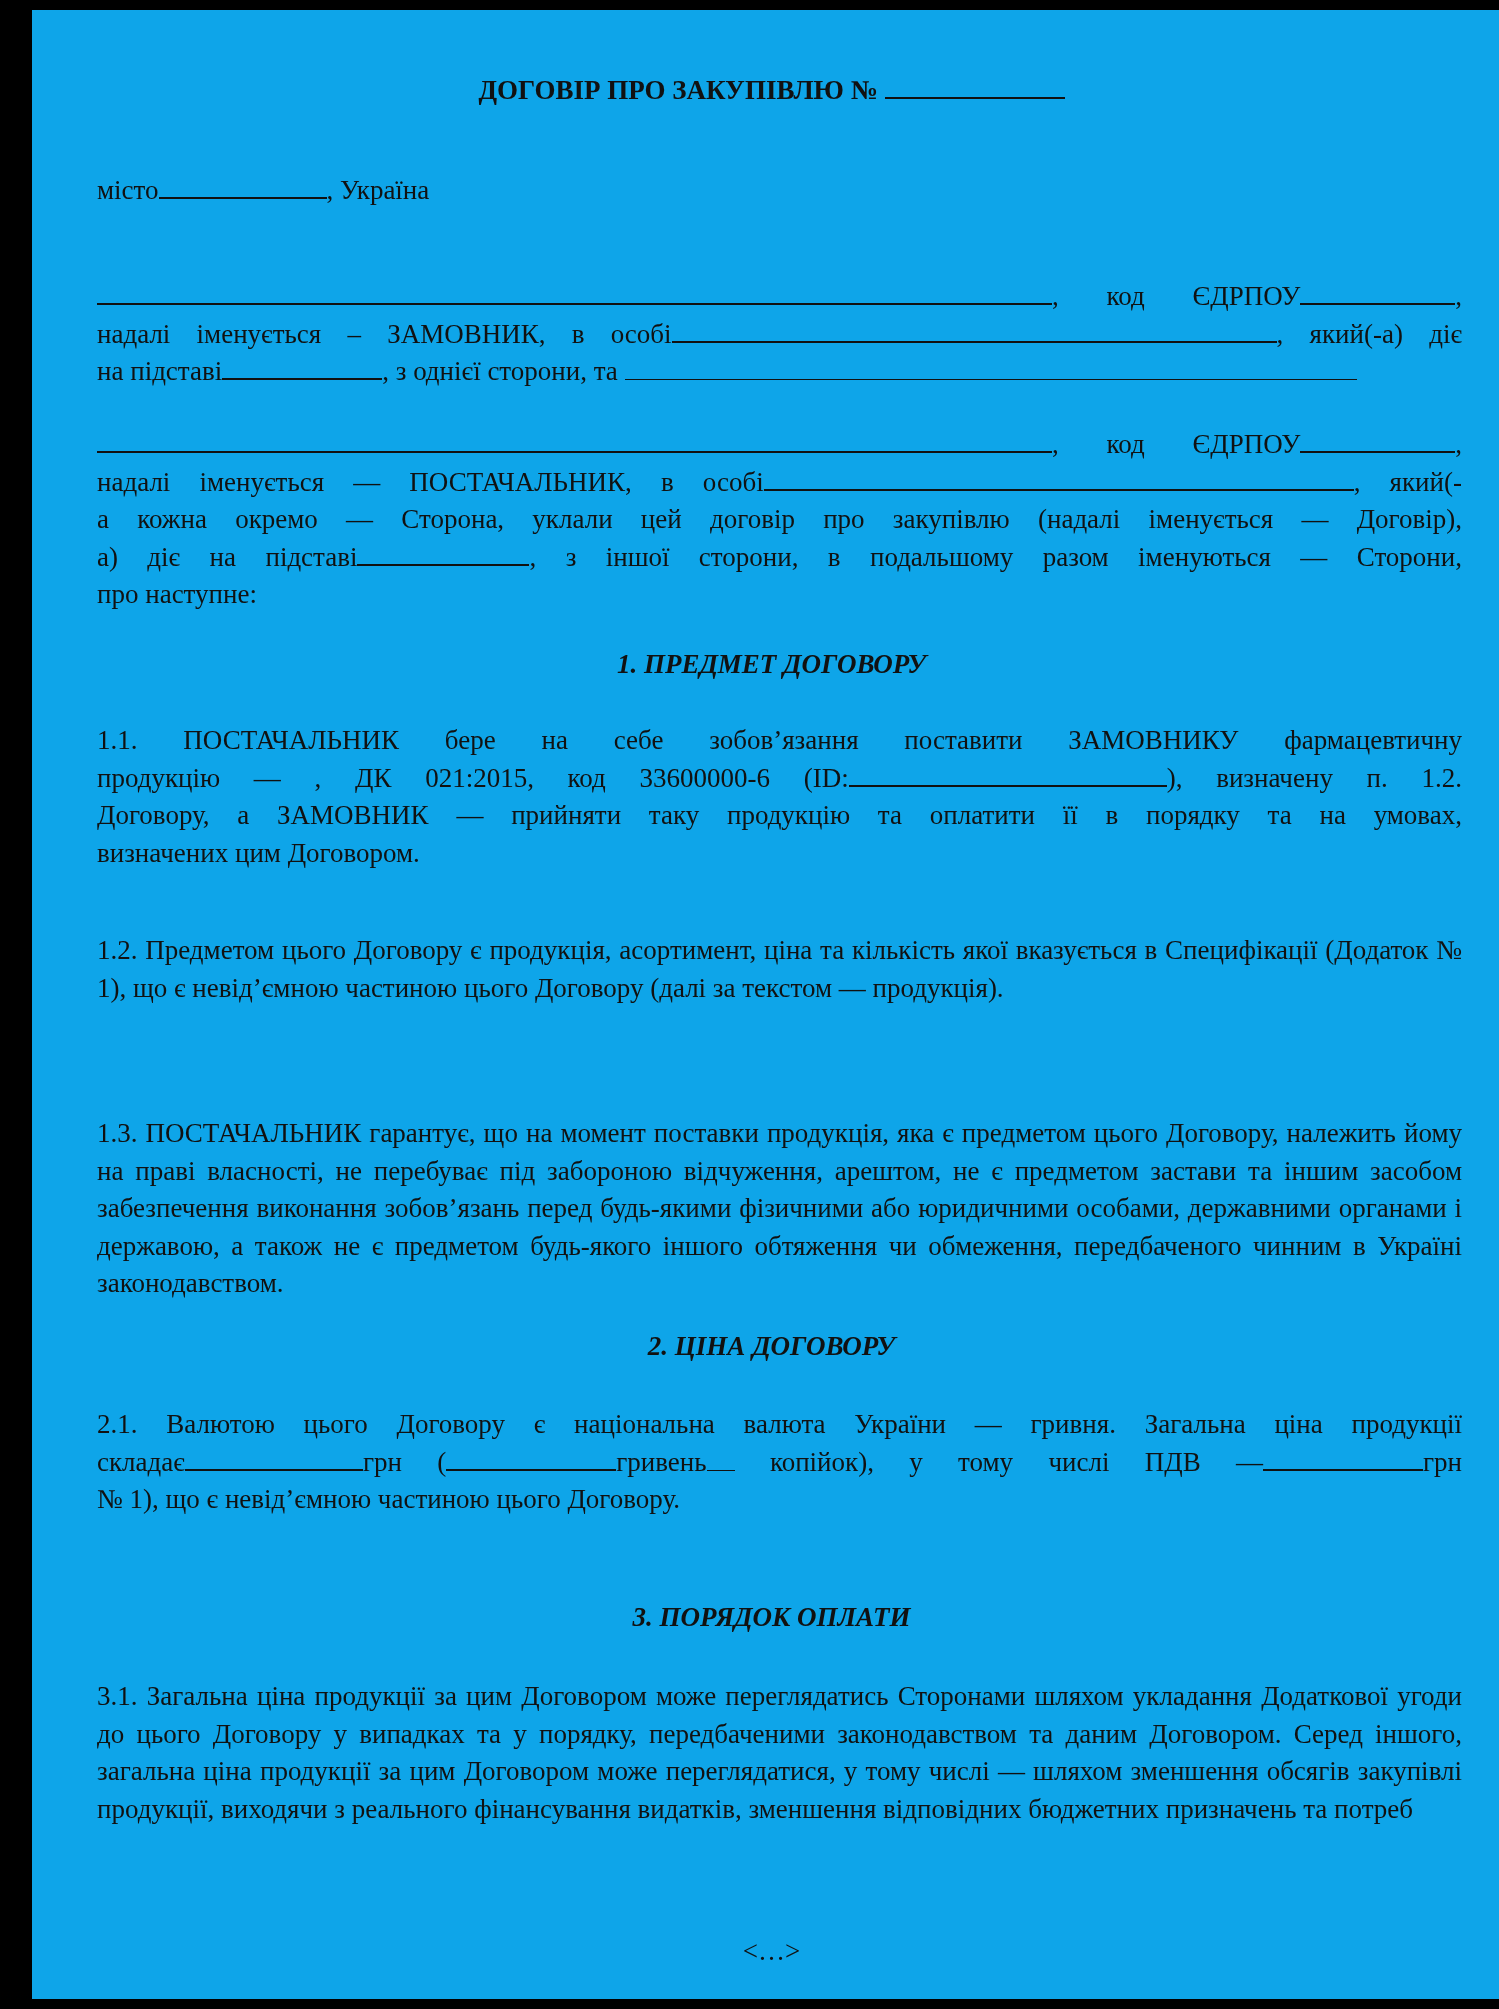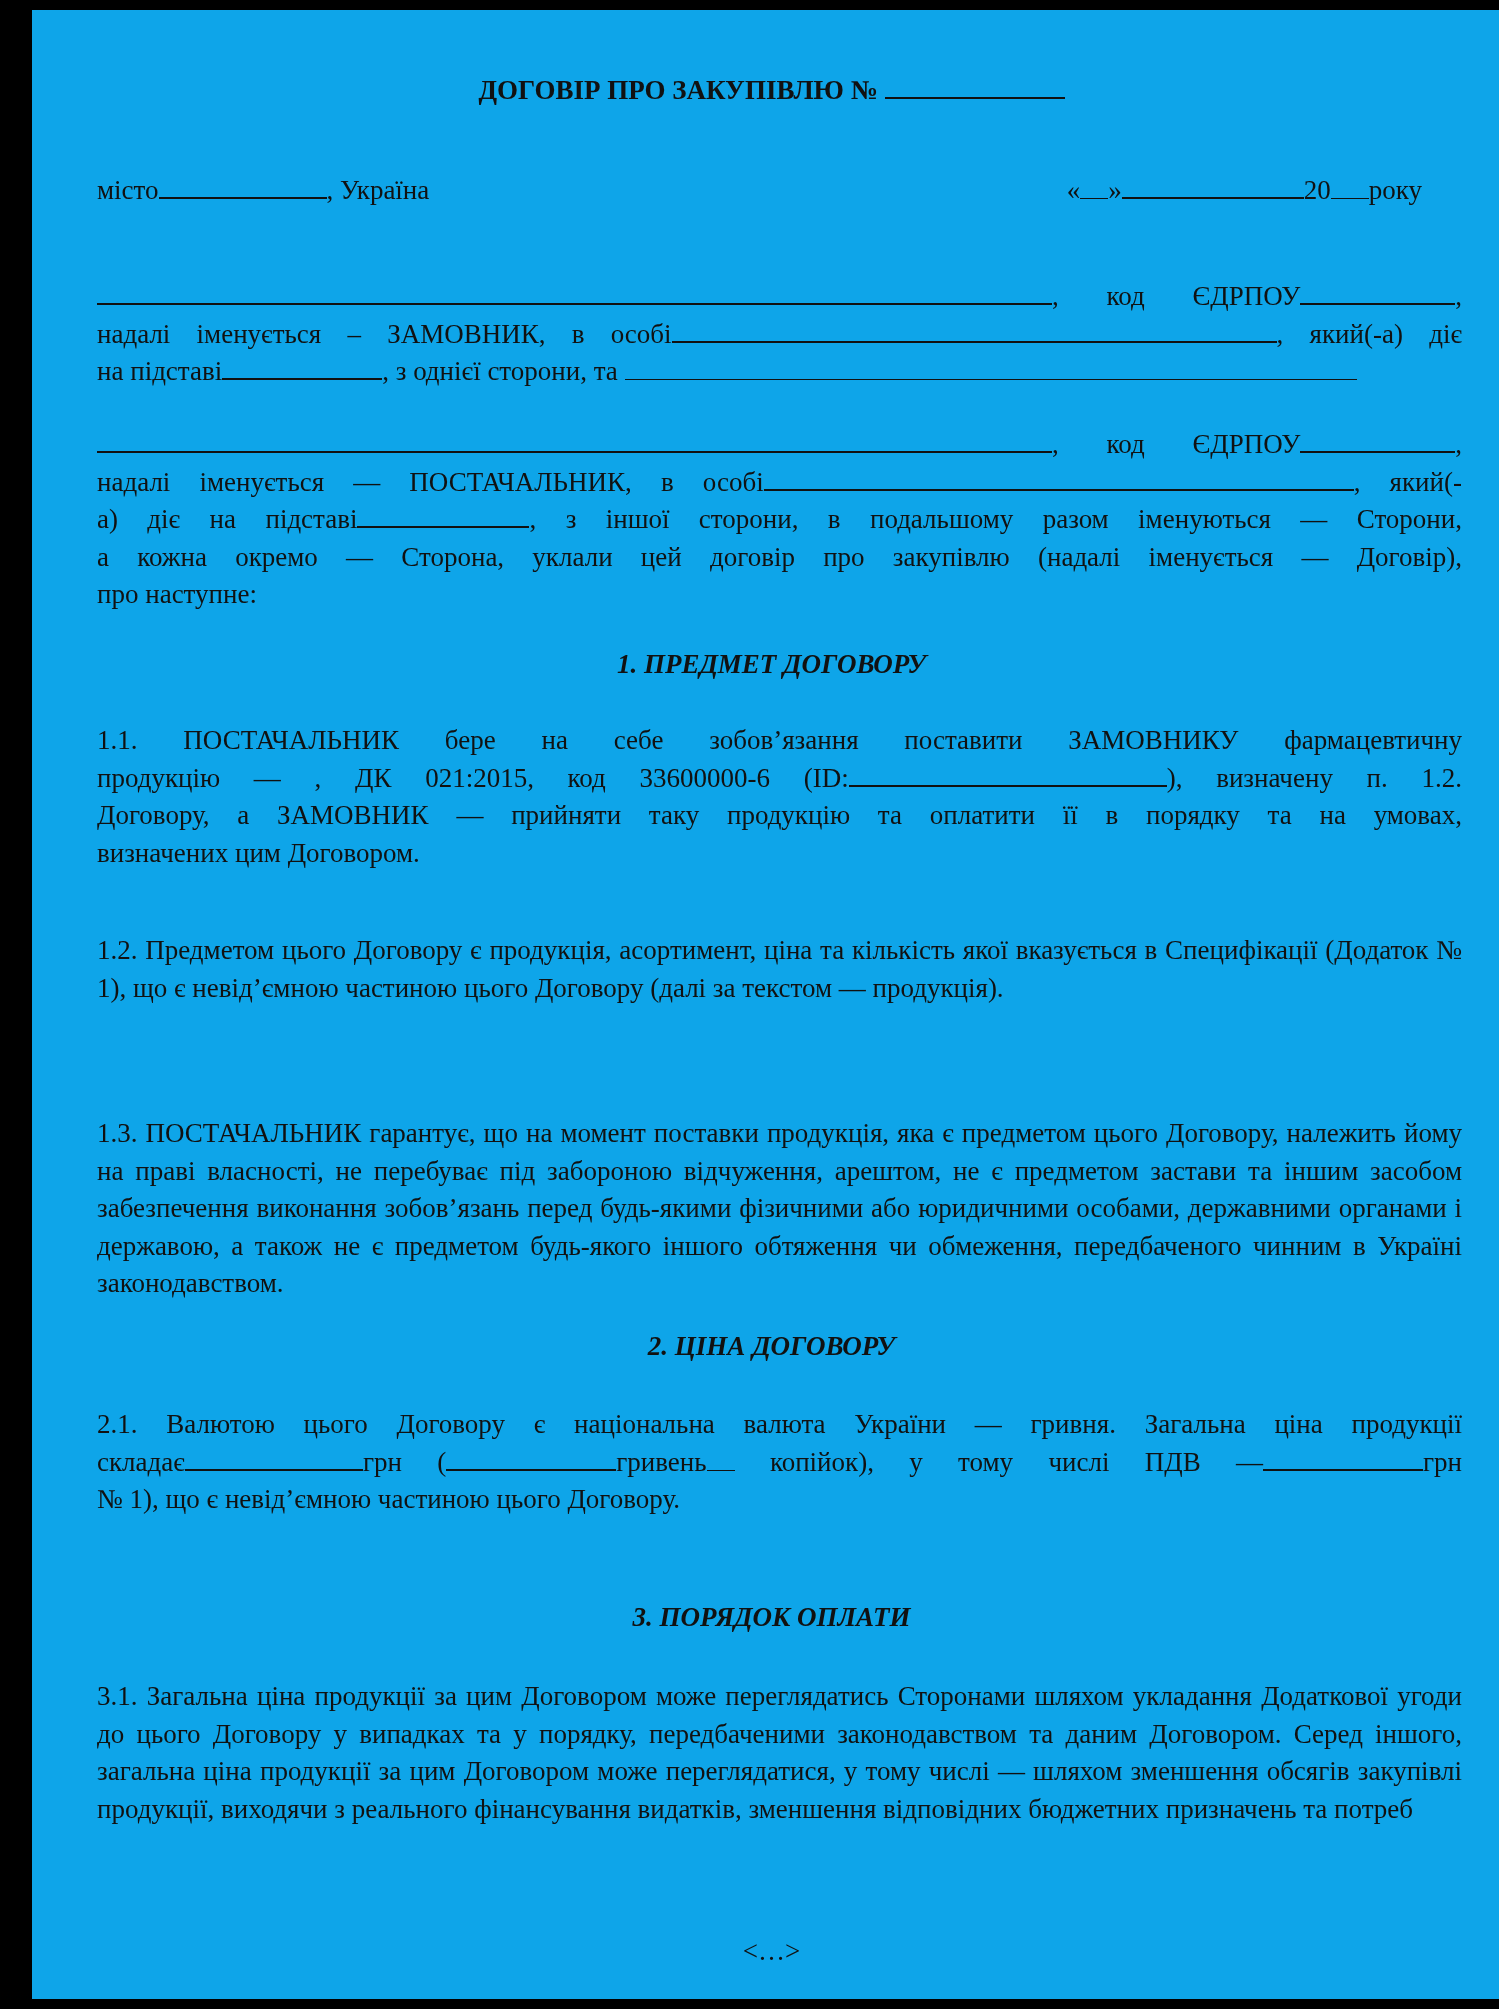--- a/index.html
+++ b/index.html
@@ -60,23 +60,20 @@
 
   <div class="title">
     <span>ДОГОВІР ПРО ЗАКУПІВЛЮ №</span>
     <span class="blank" style="width:180px;"></span>
   </div>
 
   <div class="row-city">
     <div>
       <span>місто</span><span class="blank" style="width:168px;"></span><span>, Україна</span>
     </div>
-    <div class="date">
-      <span>«</span><span class="blank thin" style="width:28px;"></span><span>»</span><span class="blank" style="width:182px;"></span><span>20</span><span class="blank thin" style="width:38px;"></span><span>року</span>
-    </div>
   </div>
 
   <div class="block" style="top:268px;">
     <div class="justify-line">
       <span class="blank" style="width:955px;"></span><span>,  код  ЄДРПОУ</span><span class="blank" style="width:155px;"></span>,
     </div>
     <div class="justify-line">
       <span>надалі іменується – ЗАМОВНИК, в особі</span><span class="blank" style="width:605px;"></span><span>, який(-а) діє</span>
     </div>
     <div>
@@ -84,24 +81,24 @@
     </div>
   </div>
 
   <div class="block" style="top:416px;">
     <div class="justify-line">
       <span class="blank" style="width:955px;"></span><span>,  код  ЄДРПОУ</span><span class="blank" style="width:155px;"></span>,
     </div>
     <div class="justify-line">
       <span>надалі іменується — ПОСТАЧАЛЬНИК, в особі</span><span class="blank" style="width:590px;"></span><span>, який(-</span>
     </div>
+    <div class="justify-line">а кожна окремо — Сторона, уклали цей договір про закупівлю (надалі іменується — Договір),</div>
     <div class="justify-line">
       <span>а) діє на підставі</span><span class="blank" style="width:172px;"></span><span>, з іншої сторони, в подальшому разом іменуються — Сторони,</span>
     </div>
-    <div class="justify-line">а кожна окремо — Сторона, уклали цей договір про закупівлю (надалі іменується — Договір),</div>
     <div>про наступне:</div>
   </div>
 
   <div class="section-h" style="top:636px;">1. ПРЕДМЕТ ДОГОВОРУ</div>
 
   <div class="block" style="top:712px;">
     <div class="justify-line">1.1. ПОСТАЧАЛЬНИК бере на себе зобов’язання поставити ЗАМОВНИКУ фармацевтичну</div>
     <div class="justify-line">
       <span>продукцію — , ДК 021:2015, код 33600000-6 (ID:</span><span class="blank" style="width:318px;"></span><span>), визначену п. 1.2.</span>
     </div>

